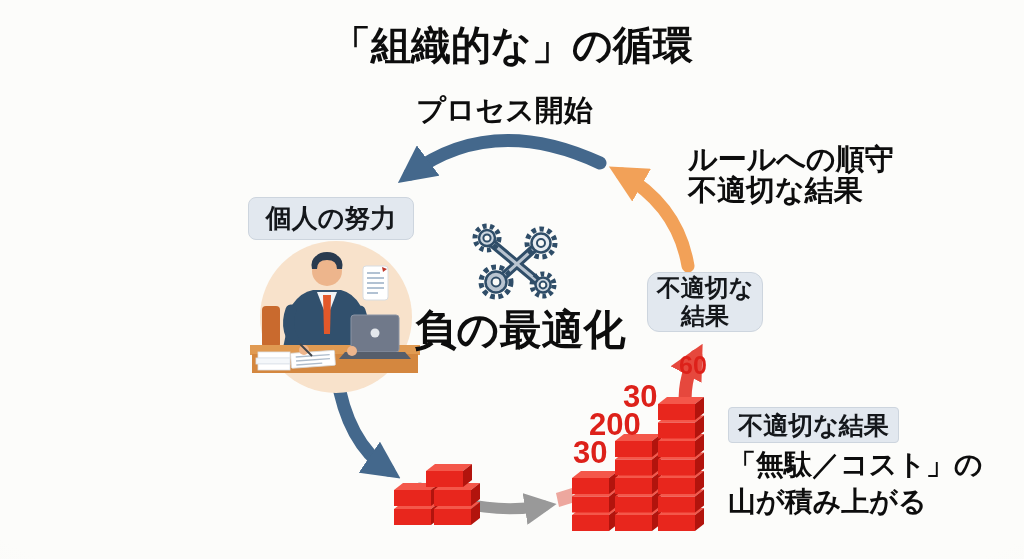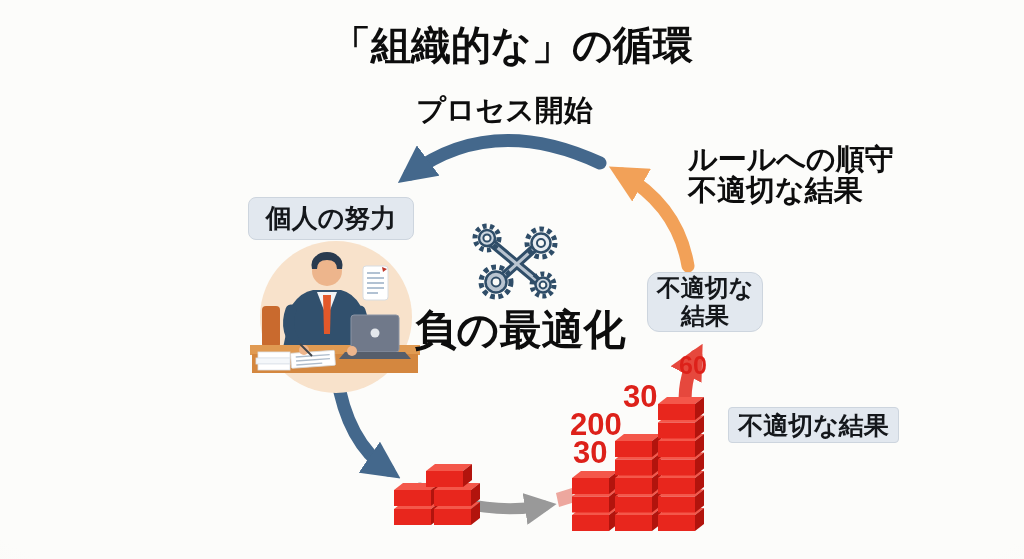--- a/index.html
+++ b/index.html
@@ -182,19 +182,21 @@
 
 
   <div class="txt center" style="left:412px;top:305px;width:216px;font-size:42px;">負の最適化</div>
 
   <div class="badge pre" style="left:637px;top:272px;width:114px;height:58px;border-radius:12px;font-size:24px;margin-left:10px;">不適切な
 結果</div>
 
 
   <div class="badge" style="left:728px;top:407px;width:169px;height:34px;border-radius:4px;font-size:25px;">不適切な結果</div>
 
+  <div class="txt pre" style="left:728px;top:446px;font-size:28px;line-height:1.33;">「無駄／コスト」の
+山が積み上がる</div>
 
   <div class="num" style="left:573px;top:435px;font-size:31px;">30</div>
-  <div class="num" style="left:570px;top:407px;font-size:31px;">200</div>
+  <div class="num" style="left:589px;top:407px;font-size:31px;">200</div>
   <div class="num" style="left:623px;top:379px;font-size:31px;">30</div>
   <div class="num" style="left:679px;top:351px;font-size:25px;">60</div>
 
 </div>
 
 </body></html>

